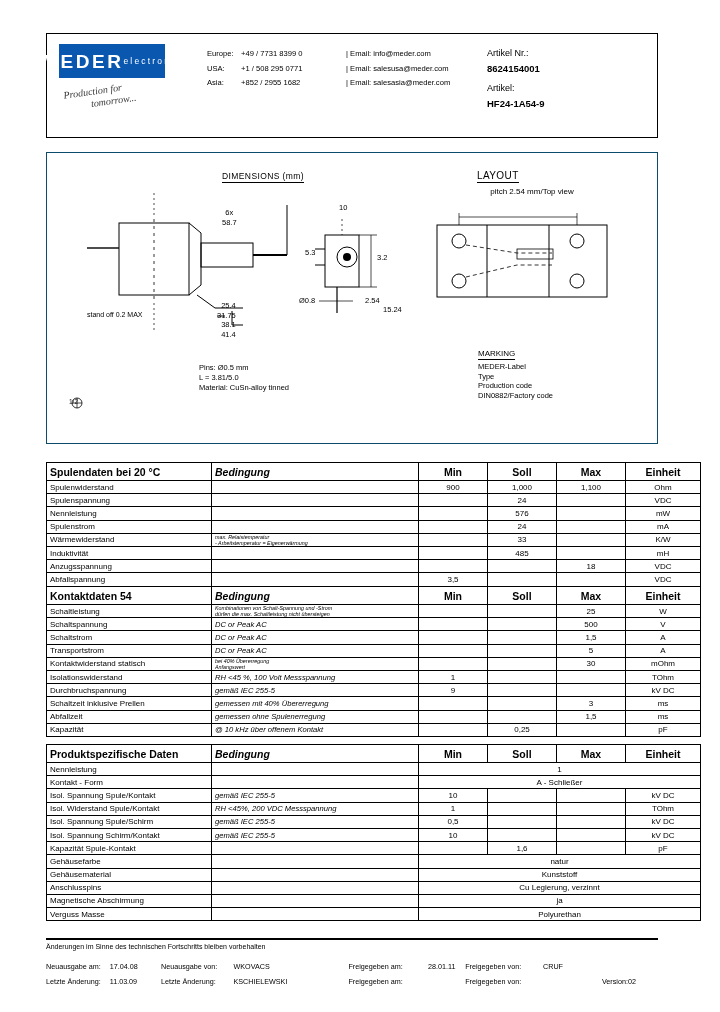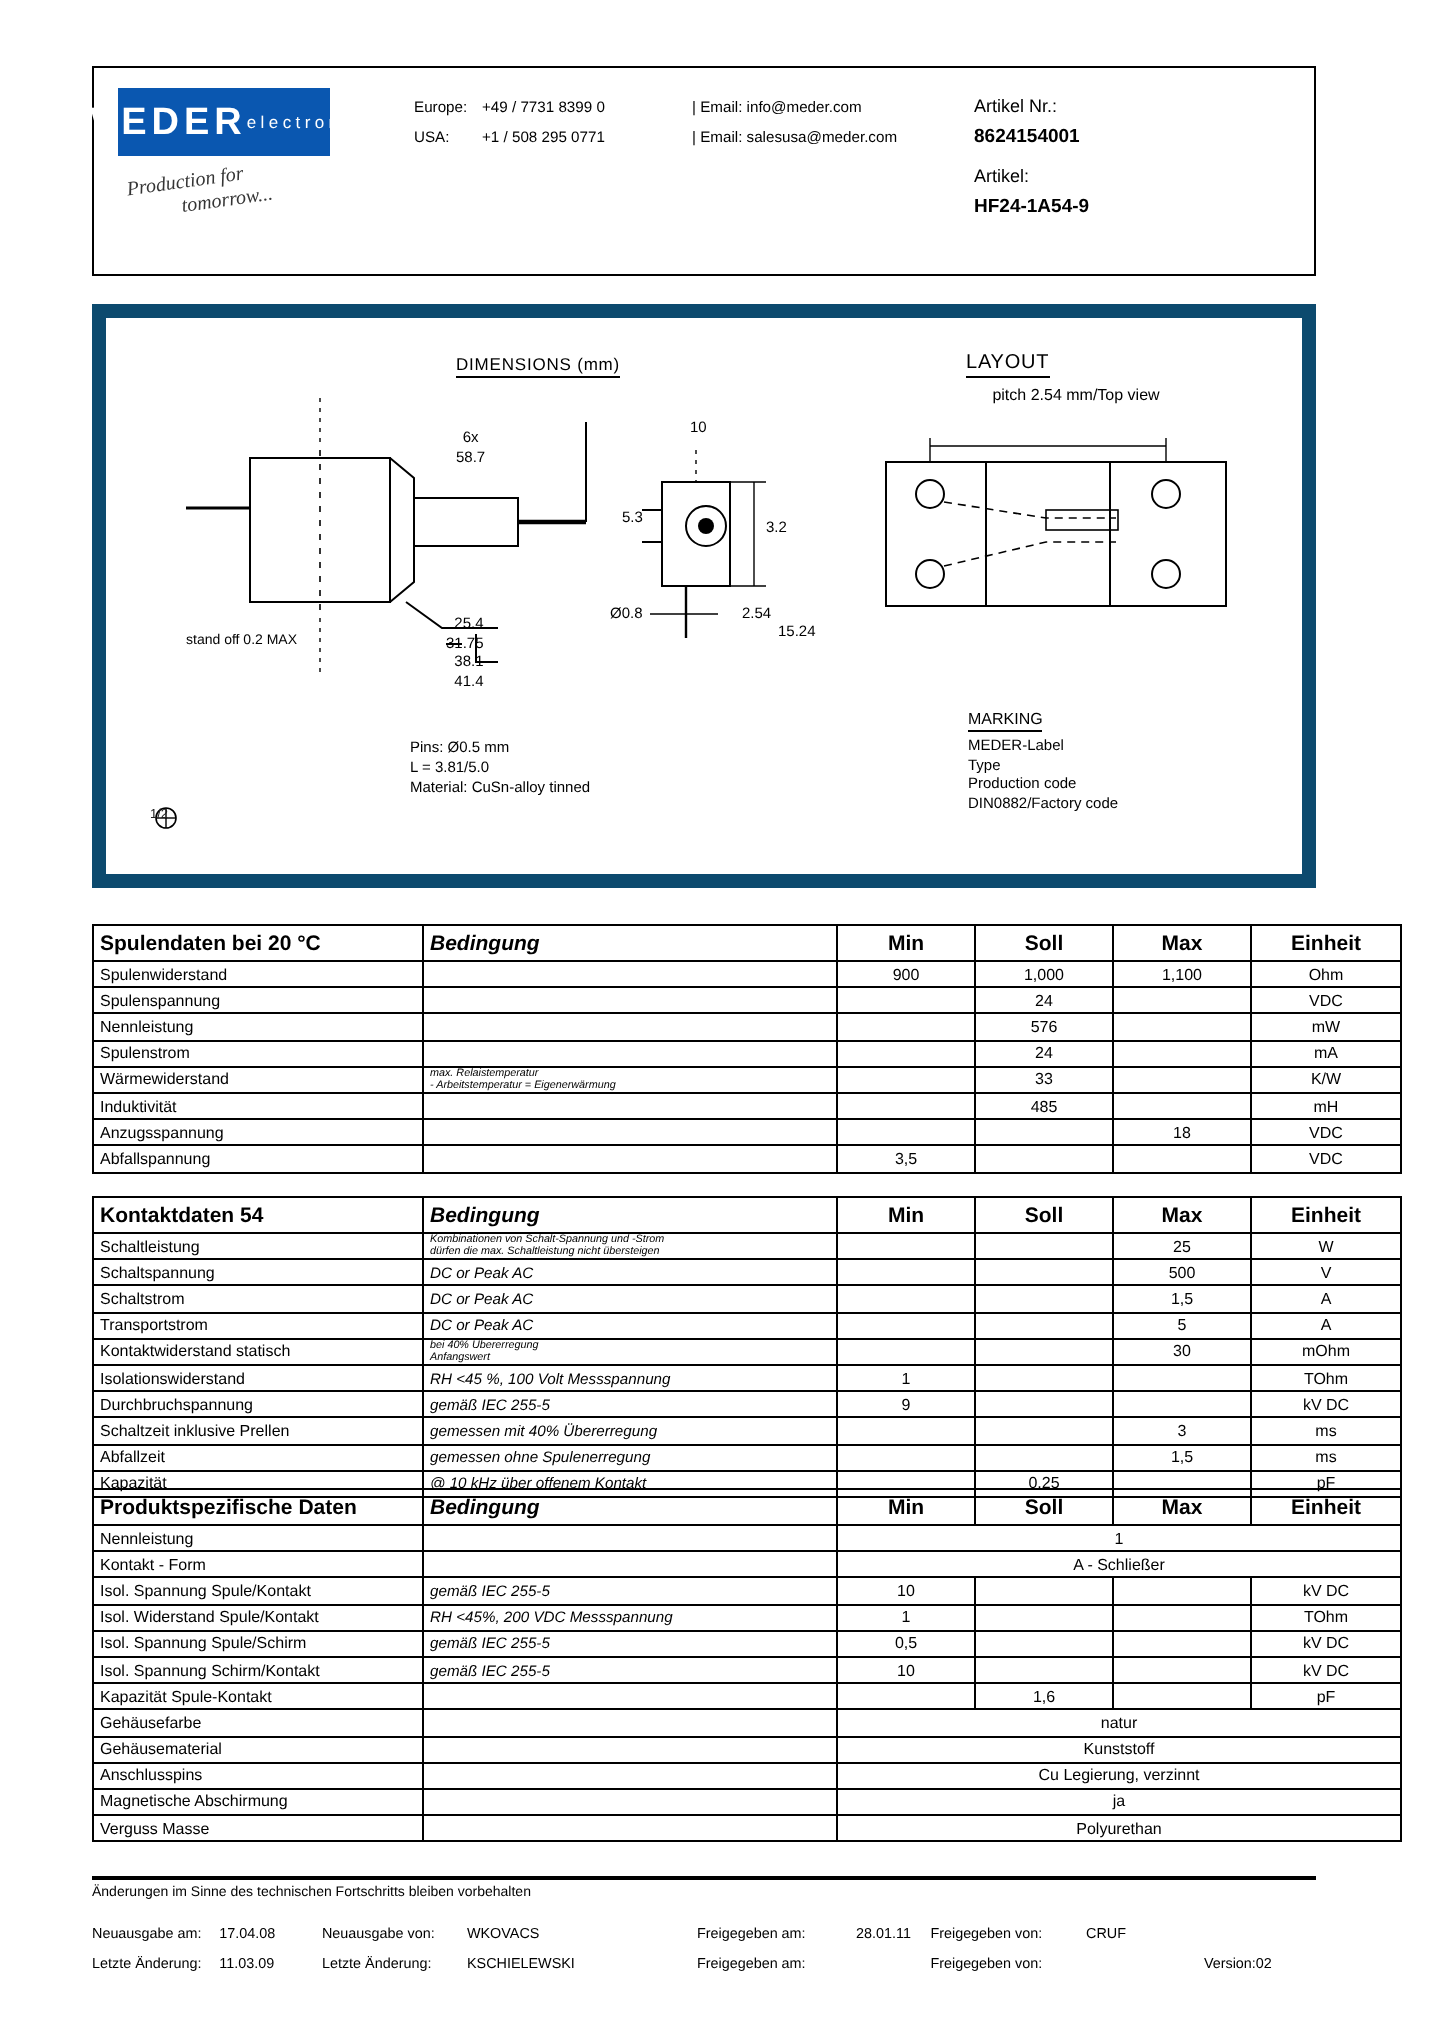--- a/index.html
+++ b/index.html
@@ -89,21 +89,21 @@
   }
   .artikel-block .lbl { font-weight: normal; font-size: 9px; }
   .artikel-block .val { font-weight: bold; font-size: 9.5px; }
   .artikel-block .sp  { height: 5px; }
 
   
   .draw-box {
     position: absolute;
     left: 46px; top: 152px;
     width: 612px; height: 292px;
-    border: 7px solid #0c4a6e;
+    border: 1px solid #0c4a6e;
     box-sizing: border-box;
   }
   .dim-title {
     position: absolute;
     left: 175px; top: 18px;
     font-size: 8.5px;
     letter-spacing: 0.4px;
     border-bottom: 1px solid #000;
     padding-bottom: 1px;
   }
@@ -199,21 +199,21 @@
   .tbl .span-all { text-align: center; }
 
   .col-name { width: 158px; }
   .col-cond { width: 200px; font-style: italic; }
   .col-min  { width: 62px; }
   .col-soll { width: 62px; }
   .col-max  { width: 62px; }
   .col-unit { width: 68px; }
 
   .tbl1 { top: 462px; }
-  .tbl2 { top: 598px; }
+  .tbl2 { top: 586px; }
   .tbl3 { top: 744px; }
 
   
   .footer-rule {
     position: absolute;
     left: 46px; top: 938px;
     width: 612px; height: 2px;
     background: #000;
   }
   .footer-note {
@@ -258,20 +258,25 @@
       <div class="contact-row">
         <span class="c-region">Europe:</span>
         <span class="c-phone">+49 / 7731 8399 0</span>
         <span class="c-mail">| Email: info@meder.com</span>
       </div>
       <div class="contact-row">
         <span class="c-region">USA:</span>
         <span class="c-phone">+1 / 508 295 0771</span>
         <span class="c-mail">| Email: salesusa@meder.com</span>
       </div>
+      <div class="contact-row">
+        <span class="c-region">Asia:</span>
+        <span class="c-phone">+852 / 2955 1682</span>
+        <span class="c-mail">| Email: salesasia@meder.com</span>
+      </div>
     </div>
 
     <div class="artikel-block">
       <div class="lbl">Artikel Nr.:</div>
       <div class="val">8624154001</div>
       <div class="sp"></div>
       <div class="lbl">Artikel:</div>
       <div class="val">HF24-1A54-9</div>
     </div>
   </div>

